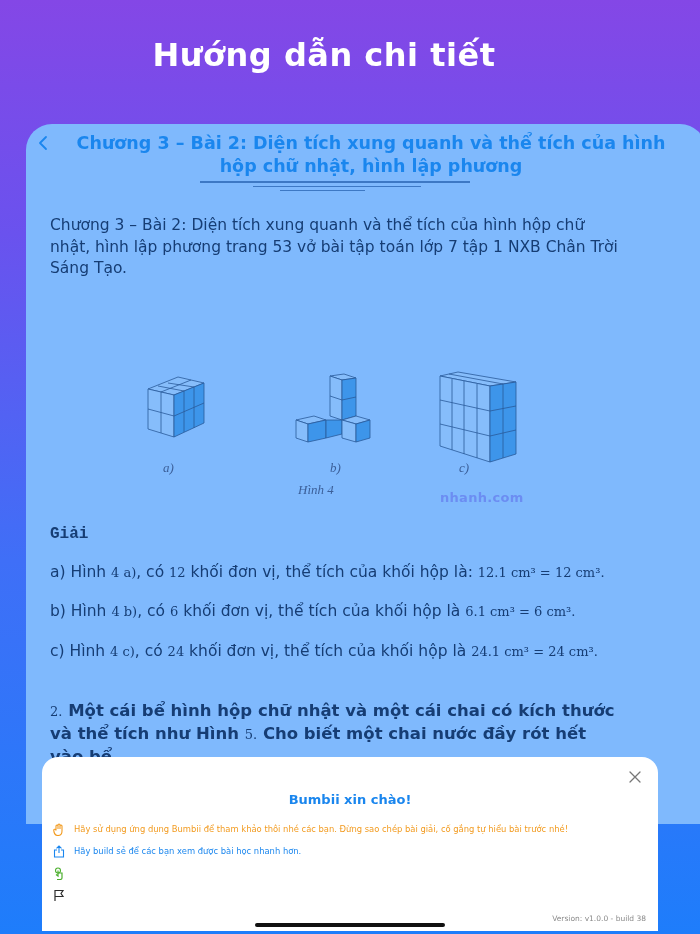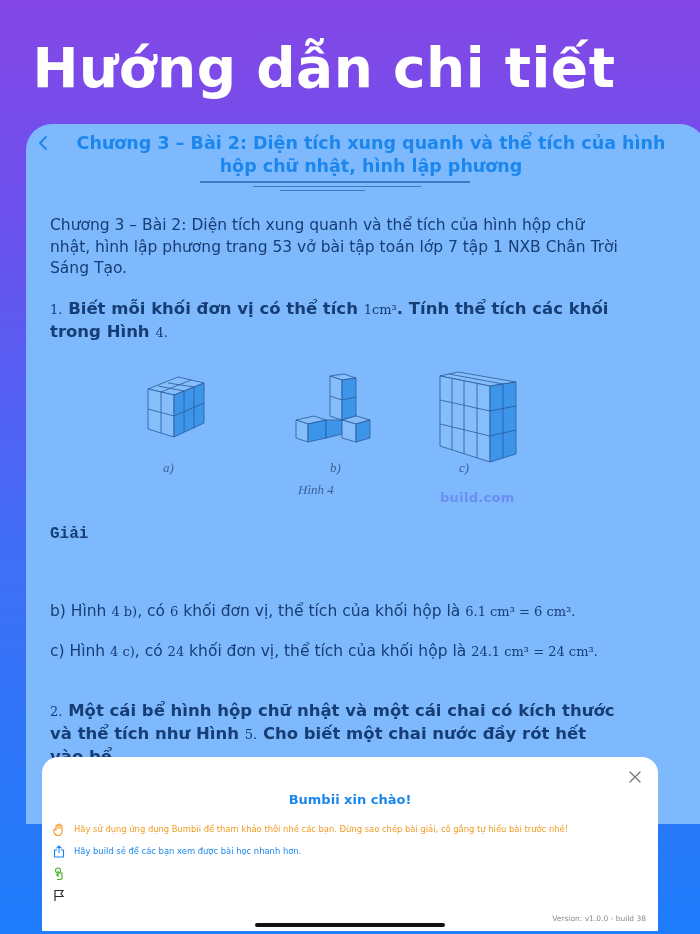--- a/index.html
+++ b/index.html
@@ -4,21 +4,21 @@
 <style>
   * { box-sizing: border-box; margin: 0; padding: 0; }
   html, body { width: 700px; height: 934px; overflow: hidden; }
   body {
     font-family: "DejaVu Sans", sans-serif;
     background: linear-gradient(180deg, #8447e6 0%, #6a52ee 25%, #3f6ff7 60%, #1e7dfb 100%);
     position: relative;
   }
   .screen-title {
     position: absolute; top: 36px; left: 0; width: 648px;
-    text-align: center; color: #fff; font-size: 55px; font-weight: bold;
+    text-align: center; color: #fff; font-size: 32px; font-weight: bold;
     letter-spacing: 0.5px;
   }
   .content-card {
     position: absolute; top: 124px; left: 26px; width: 680px; height: 700px;
     background: #7fb9fd; border-radius: 26px 26px 0 0; overflow: hidden;
   }
   .header-row { position: relative; padding: 8px 22px 0 24px; }
   .back-icon {
     position: absolute; left: 10px; top: 10px; width: 14px; height: 18px;
     cursor: pointer;
@@ -79,26 +79,20 @@
     <div class="lesson-title">Chương 3 – Bài 2: Diện tích xung quanh và thể tích của hình hộp chữ nhật, hình lập phương</div>
     <div class="title-rules">
       <div style="left:150px; width:270px; top:0;"></div>
       <div style="left:203px; width:168px; top:5px; height:1px;"></div>
       <div style="left:230px; width:85px; top:9px; height:1px;"></div>
     </div>
   </div>
 
   <div class="body-text intro">Chương 3 – Bài 2: Diện tích xung quanh và thể tích của hình hộp chữ nhật, hình lập phương trang 53 vở bài tập toán lớp 7 tập 1 NXB Chân Trời Sáng Tạo.</div>
 
-  <div class="body-text q1">
-    <span class="math">1.</span>
-    <span>Biết mỗi khối đơn vị có thể tích</span>
-    <span class="math">1cm³</span><span>. Tính thể tích các khối trong Hình</span>
-    <span class="math">4.</span>
-  </div>
 
   <div class="figure">
 
     <svg style="position:absolute; left:20px; top:15px;" width="70" height="70" viewBox="0 0 70 70">
       <g stroke="#2a5a9a" stroke-width="0.8" fill="#86bdfb">
         <polygon points="2,14 28,20 58,8 32,2"></polygon>
         <polygon points="2,14 28,20 28,62 2,54"></polygon>
         <polygon points="28,20 58,8 58,48 28,62" fill="#3d95ea"></polygon>
         <line x1="15" y1="17" x2="15" y2="58"></line>
           <line x1="2" y1="34" x2="28" y2="41"></line>
@@ -141,25 +135,32 @@
         <line x1="65" y1="14" x2="65" y2="88"></line>
           <line x1="52" y1="41" x2="78" y2="36"></line>
           <line x1="52" y1="66" x2="78" y2="60"></line>
         <line x1="11" y1="4" x2="65" y2="14"></line>
       </g>
     </svg>
     <div class="fig-label" style="left:37px; top:100px;">a)</div>
     <div class="fig-label" style="left:204px; top:100px;">b)</div>
     <div class="fig-label" style="left:333px; top:100px;">c)</div>
     <div class="fig-label" style="left:172px; top:122px;">Hình 4</div>
-    <div class="watermark" style="left:314px; top:130px;">build.com</div>
+    <div class="watermark" style="left:314px; top:130px;">nhanh.com</div>
   </div>
 
   <div class="body-text solve-heading">Giải</div>
 
+  <div class="body-text ans ans-a">
+    <span>a) Hình</span>
+    <span class="math">4 a)</span><span>, có</span>
+    <span class="math">12</span>
+    <span>khối đơn vị, thể tích của khối hộp là:</span>
+    <span class="math">12.1 cm³ = 12 cm³.</span>
+  </div>
   <div class="body-text ans ans-b">
     <span>b) Hình</span>
     <span class="math">4 b)</span><span>, có</span>
     <span class="math">6</span>
     <span>khối đơn vị, thể tích của khối hộp là</span>
     <span class="math">6.1 cm³ = 6 cm³.</span>
   </div>
   <div class="body-text ans ans-c">
     <span>c) Hình</span>
     <span class="math">4 c)</span><span>, có</span>

